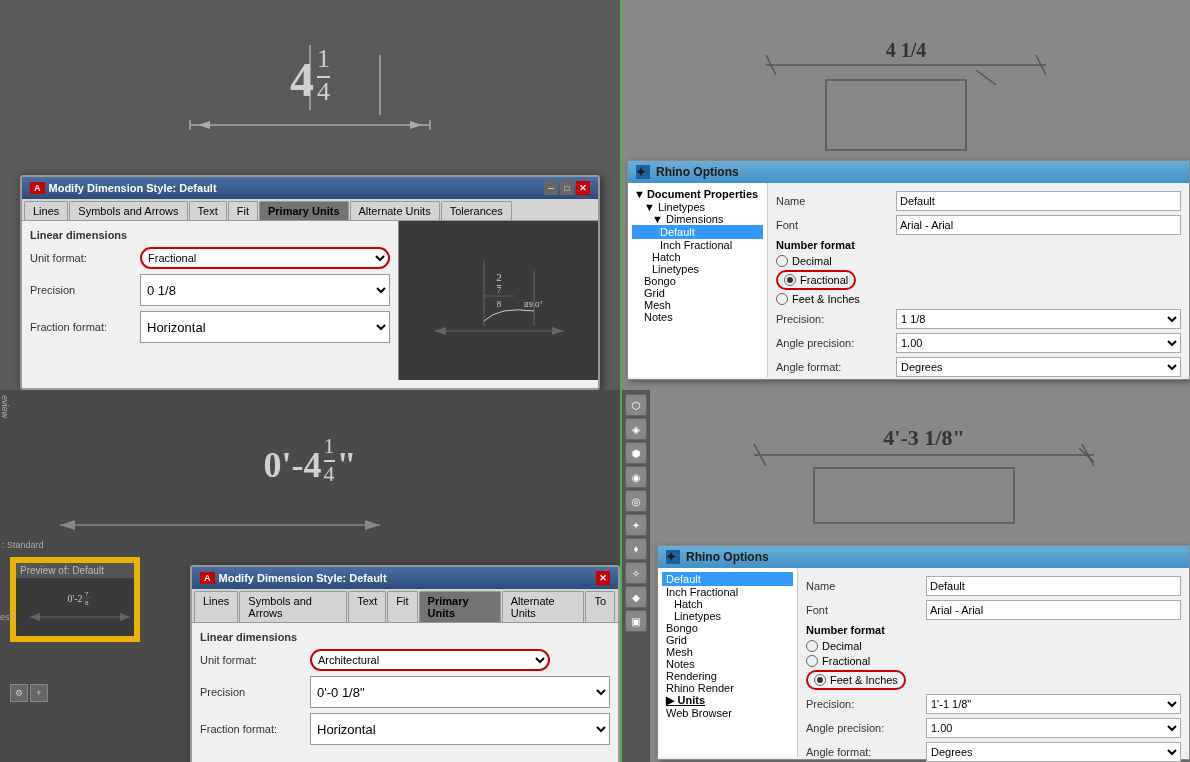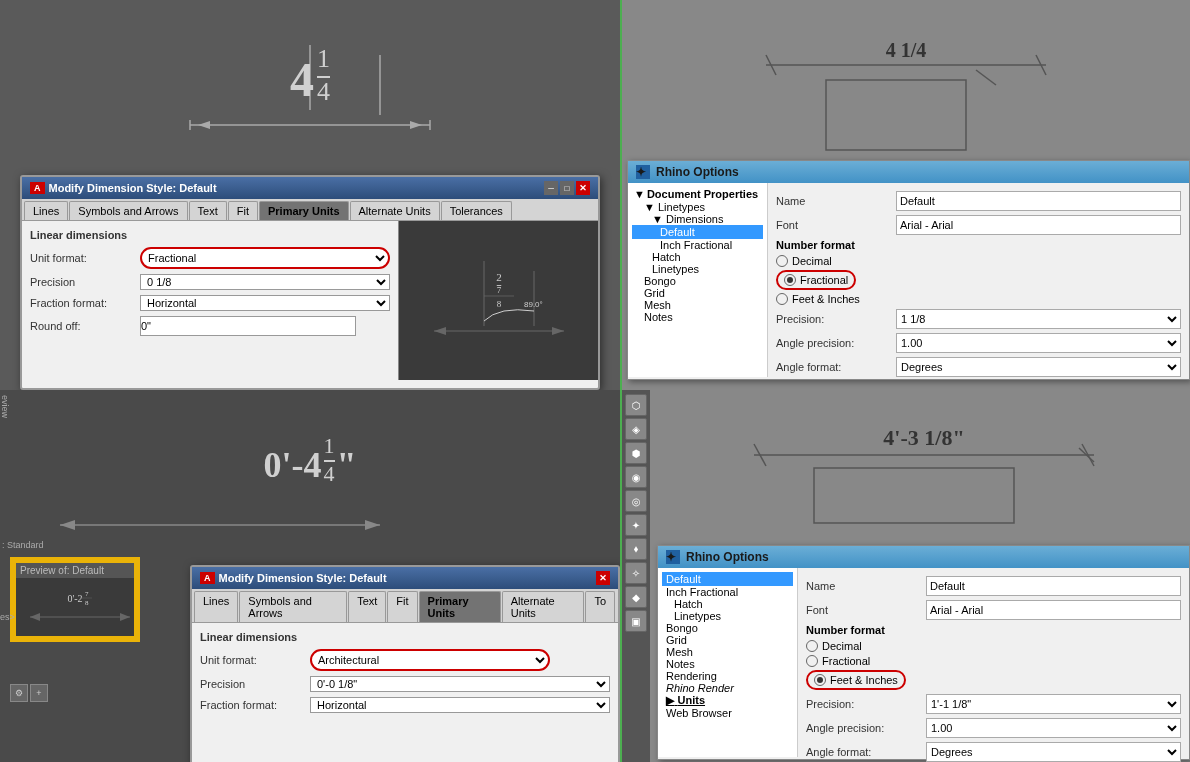--- a/index.html
+++ b/index.html
@@ -112,22 +112,22 @@
     }
 
     .form-label {
       width: 110px;
       font-size: 11px;
       color: #333;
     }
 
     .form-select {
       flex: 1;
-      height: 16px;
-      font-size: 11px;
+      height: 32px;
+      font-size: 13px;
       border: 1px solid #999;
       background: white;
       padding: 0 2px;
     }
 
     
     .rhino-options {
       position: absolute;
       background: #f0f0f0;
       border: 1px solid #888;
@@ -329,24 +329,20 @@
           <span class="form-label">Precision</span>
           <select class="form-select" style="width:60%;">
             <option>0 1/8</option>
           </select>
         </div>
         <div class="form-row">
           <span class="form-label">Fraction format:</span>
           <select class="form-select" style="width:60%;">
             <option>Horizontal</option>
           </select>
-        </div>
-        <div class="form-row">
-          <span class="form-label">Round off:</span>
-          <input type="text" value="0&quot;" style="width: 60%; height: 20px; font-size: 11px; border: 1px solid rgb(153, 153, 153);">
         </div>
       </div>
 
       <div style="width:200px; background:#3a3a3a; border-left:1px solid #888; display:flex; align-items:center; justify-content:center; position:relative;">
         <svg width="190" height="140">
           <line x1="30" y1="100" x2="160" y2="100" stroke="#666" stroke-width="1"></line>
           <polygon points="30,100 42,96 42,104" fill="#666"></polygon>
           <polygon points="160,100 148,96 148,104" fill="#666"></polygon>
           <line x1="80" y1="30" x2="80" y2="95" stroke="#666" stroke-width="1"></line>
           <line x1="130" y1="40" x2="130" y2="95" stroke="#666" stroke-width="1"></line>
@@ -623,21 +619,21 @@
         </div>
         <div style="padding-left:4px; font-size:11px;">
           <span>Mesh</span>
         </div>
         <div style="padding-left:4px; font-size:11px;">
           <span>Notes</span>
         </div>
         <div style="padding-left:4px; font-size:11px;">
           <span>Rendering</span>
         </div>
-        <div style="padding-left:4px; font-size:11px;font-style:italic;">
+        <div style="padding-left:4px; font-size:11px;">
           <span>Rhino Render</span>
         </div>
         <div style="padding-left:4px; font-size:11px; font-weight:bold;text-decoration:underline;">
           <span>▶</span>
           <span>Units</span>
         </div>
         <div style="padding-left:4px; font-size:11px;">
           <span>Web Browser</span>
         </div>
       </div>

